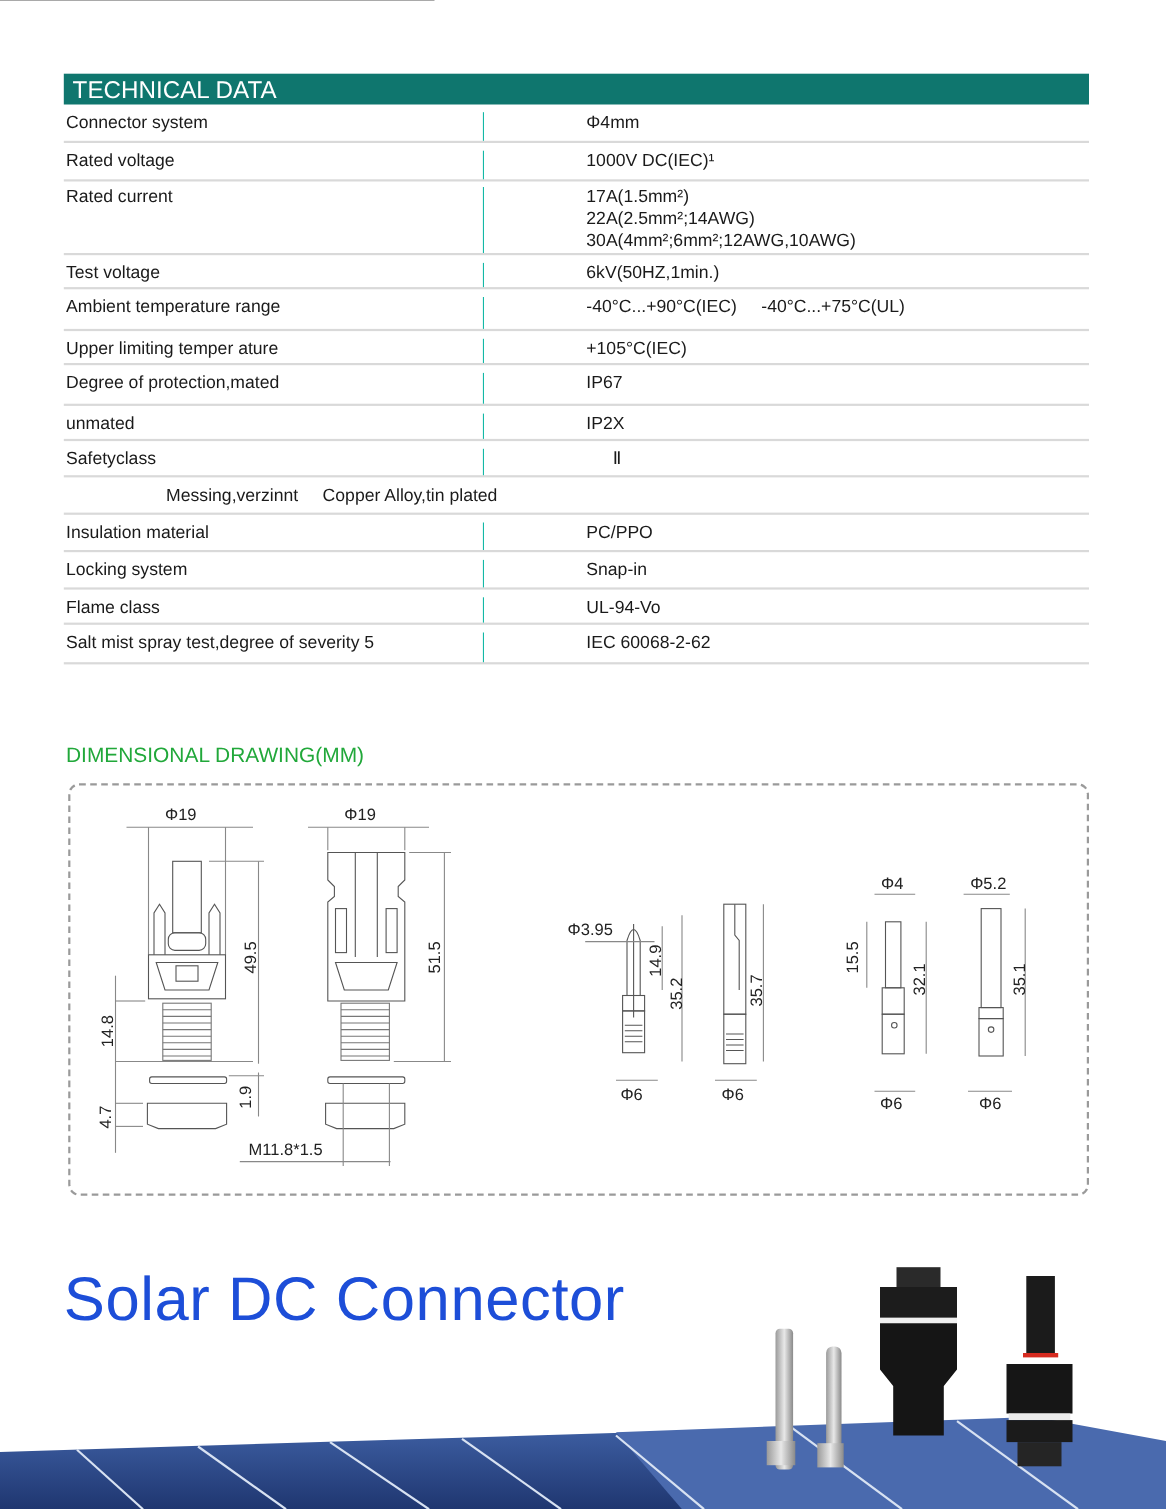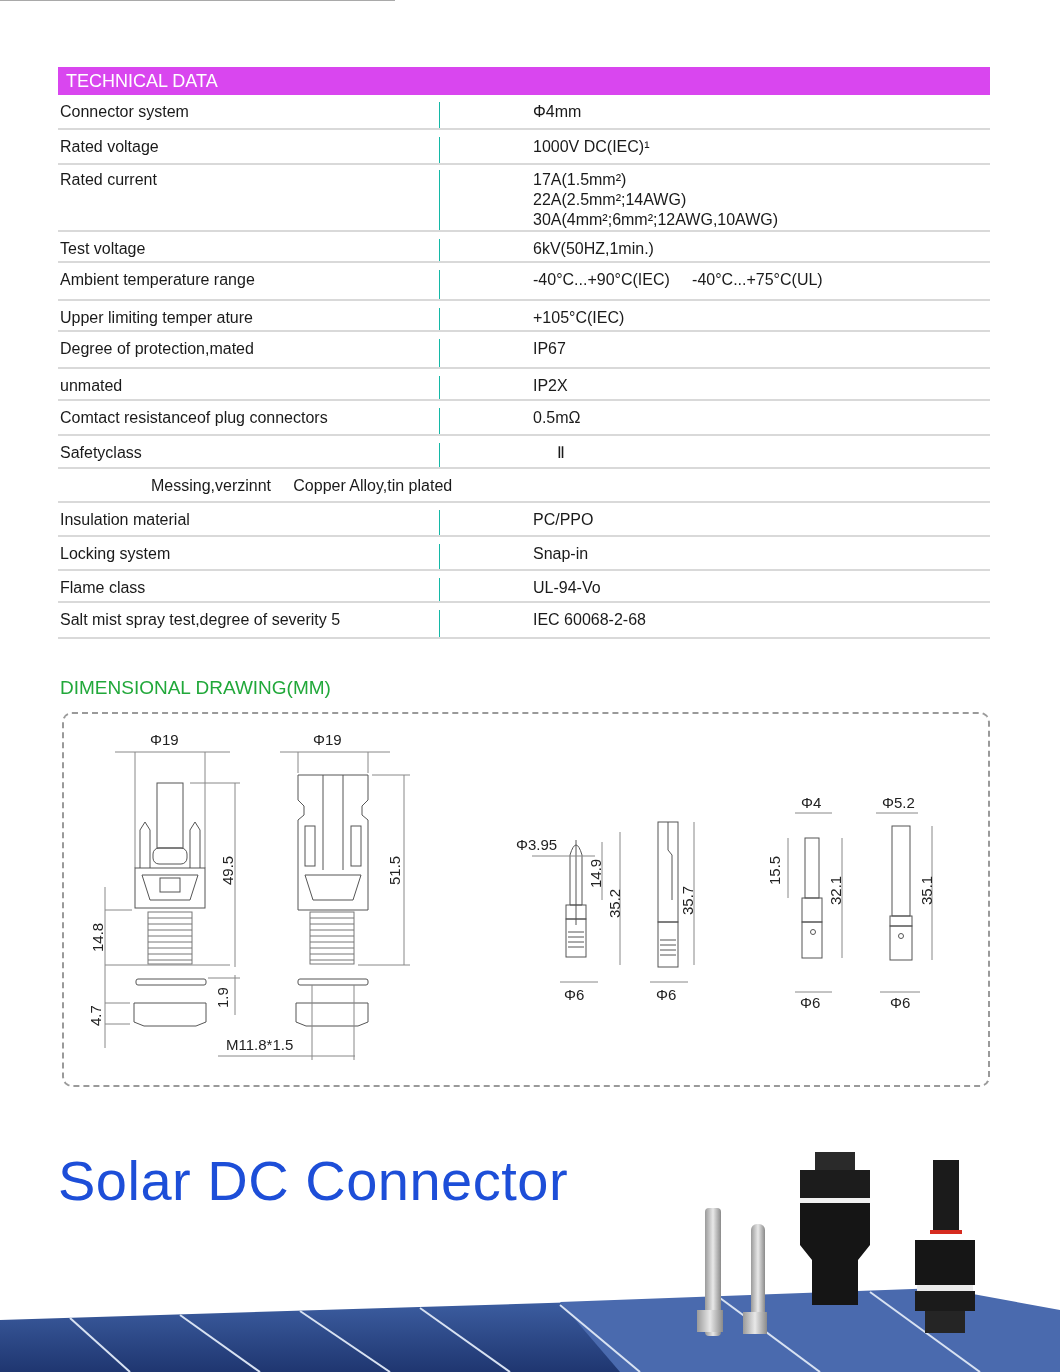--- a/index.html
+++ b/index.html
@@ -1,20 +1,20 @@
 <!DOCTYPE html>
 <html><head>
 <meta charset="utf-8">
 <style>
   * { box-sizing: border-box; margin: 0; padding: 0; }
   html, body { width: 1060px; height: 1372px; background: #ffffff; overflow: hidden; }
   body { position: relative; font-family: "Liberation Sans", sans-serif; color: #1a1a1a; }
 
   .tech-table { position: absolute; left: 58px; top: 67px; width: 932px; }
-  .tech-header { height: 28px; background: #d946ef; color: #ffffff; font-size: 18px; line-height: 29px; padding-left: 8px; }
+  .tech-header { height: 28px; background: #0f766e; color: #ffffff; font-size: 22px; line-height: 29px; padding-left: 8px; }
   .tech-row { position: relative; display: flex; border-bottom: 2px solid #d9d9d9; font-size: 16px; line-height: 20px; }
   .tech-row .label { width: 382px; padding-left: 2px; border-right: 1px solid #14b8a6; }
   .tech-row .value { flex: 1; padding-left: 93px; }
   .tech-row .value div { white-space: pre; }
 
   .dim-title { position: absolute; left: 60px; top: 677px; font-size: 19px; color: #21a83a; }
   .dim-box { position: absolute; left: 62px; top: 712px; width: 928px; height: 375px; border: 2px dashed #9a9a9a; border-radius: 10px; }
   .dim-svg { position: absolute; left: 0; top: 0; }
 
   .hero-title { position: absolute; left: 58px; top: 1148px; font-size: 56px; color: #1d4ed8; letter-spacing: 0.5px; }
@@ -69,26 +69,20 @@
         <div class="value">
           <div>IP67</div>
         </div>
       </div>
       <div class="tech-row" style="height: 32px; padding-top: 7px;">
         <div class="label">unmated</div>
         <div class="value">
           <div>IP2X</div>
         </div>
       </div>
-      <div class="tech-row" style="height: 35px; padding-top: 7px;">
-        <div class="label">Comtact resistanceof plug connectors</div>
-        <div class="value">
-          <div>0.5mΩ</div>
-        </div>
-      </div>
       <div class="tech-row" style="height: 33px; padding-top: 7px; gap: 24px;">
         <div class="label">Safetyclass</div>
         <div class="value">
           <div>Ⅱ</div>
         </div>
       </div>
       <div class="tech-row" style="height: 34px; padding-top: 7px;">
         <div class="value">
           <div>Messing,verzinnt     Copper Alloy,tin plated</div>
         </div>
@@ -107,21 +101,21 @@
       </div>
       <div class="tech-row" style="height: 32px; padding-top: 7px;">
         <div class="label">Flame class</div>
         <div class="value">
           <div>UL-94-Vo</div>
         </div>
       </div>
       <div class="tech-row" style="height: 36px; padding-top: 7px;">
         <div class="label">Salt mist spray test,degree of severity 5</div>
         <div class="value">
-          <div>IEC 60068-2-68</div>
+          <div>IEC 60068-2-62</div>
         </div>
       </div>
     </div>
 </div>
 
 <div class="dim-title">DIMENSIONAL DRAWING(MM)</div>
 <div class="dim-box"></div>
 
 <svg class="dim-svg" width="1060" height="1100" font-family="Liberation Sans, sans-serif" font-size="15" fill="none" stroke="#555" stroke-width="1">
 

